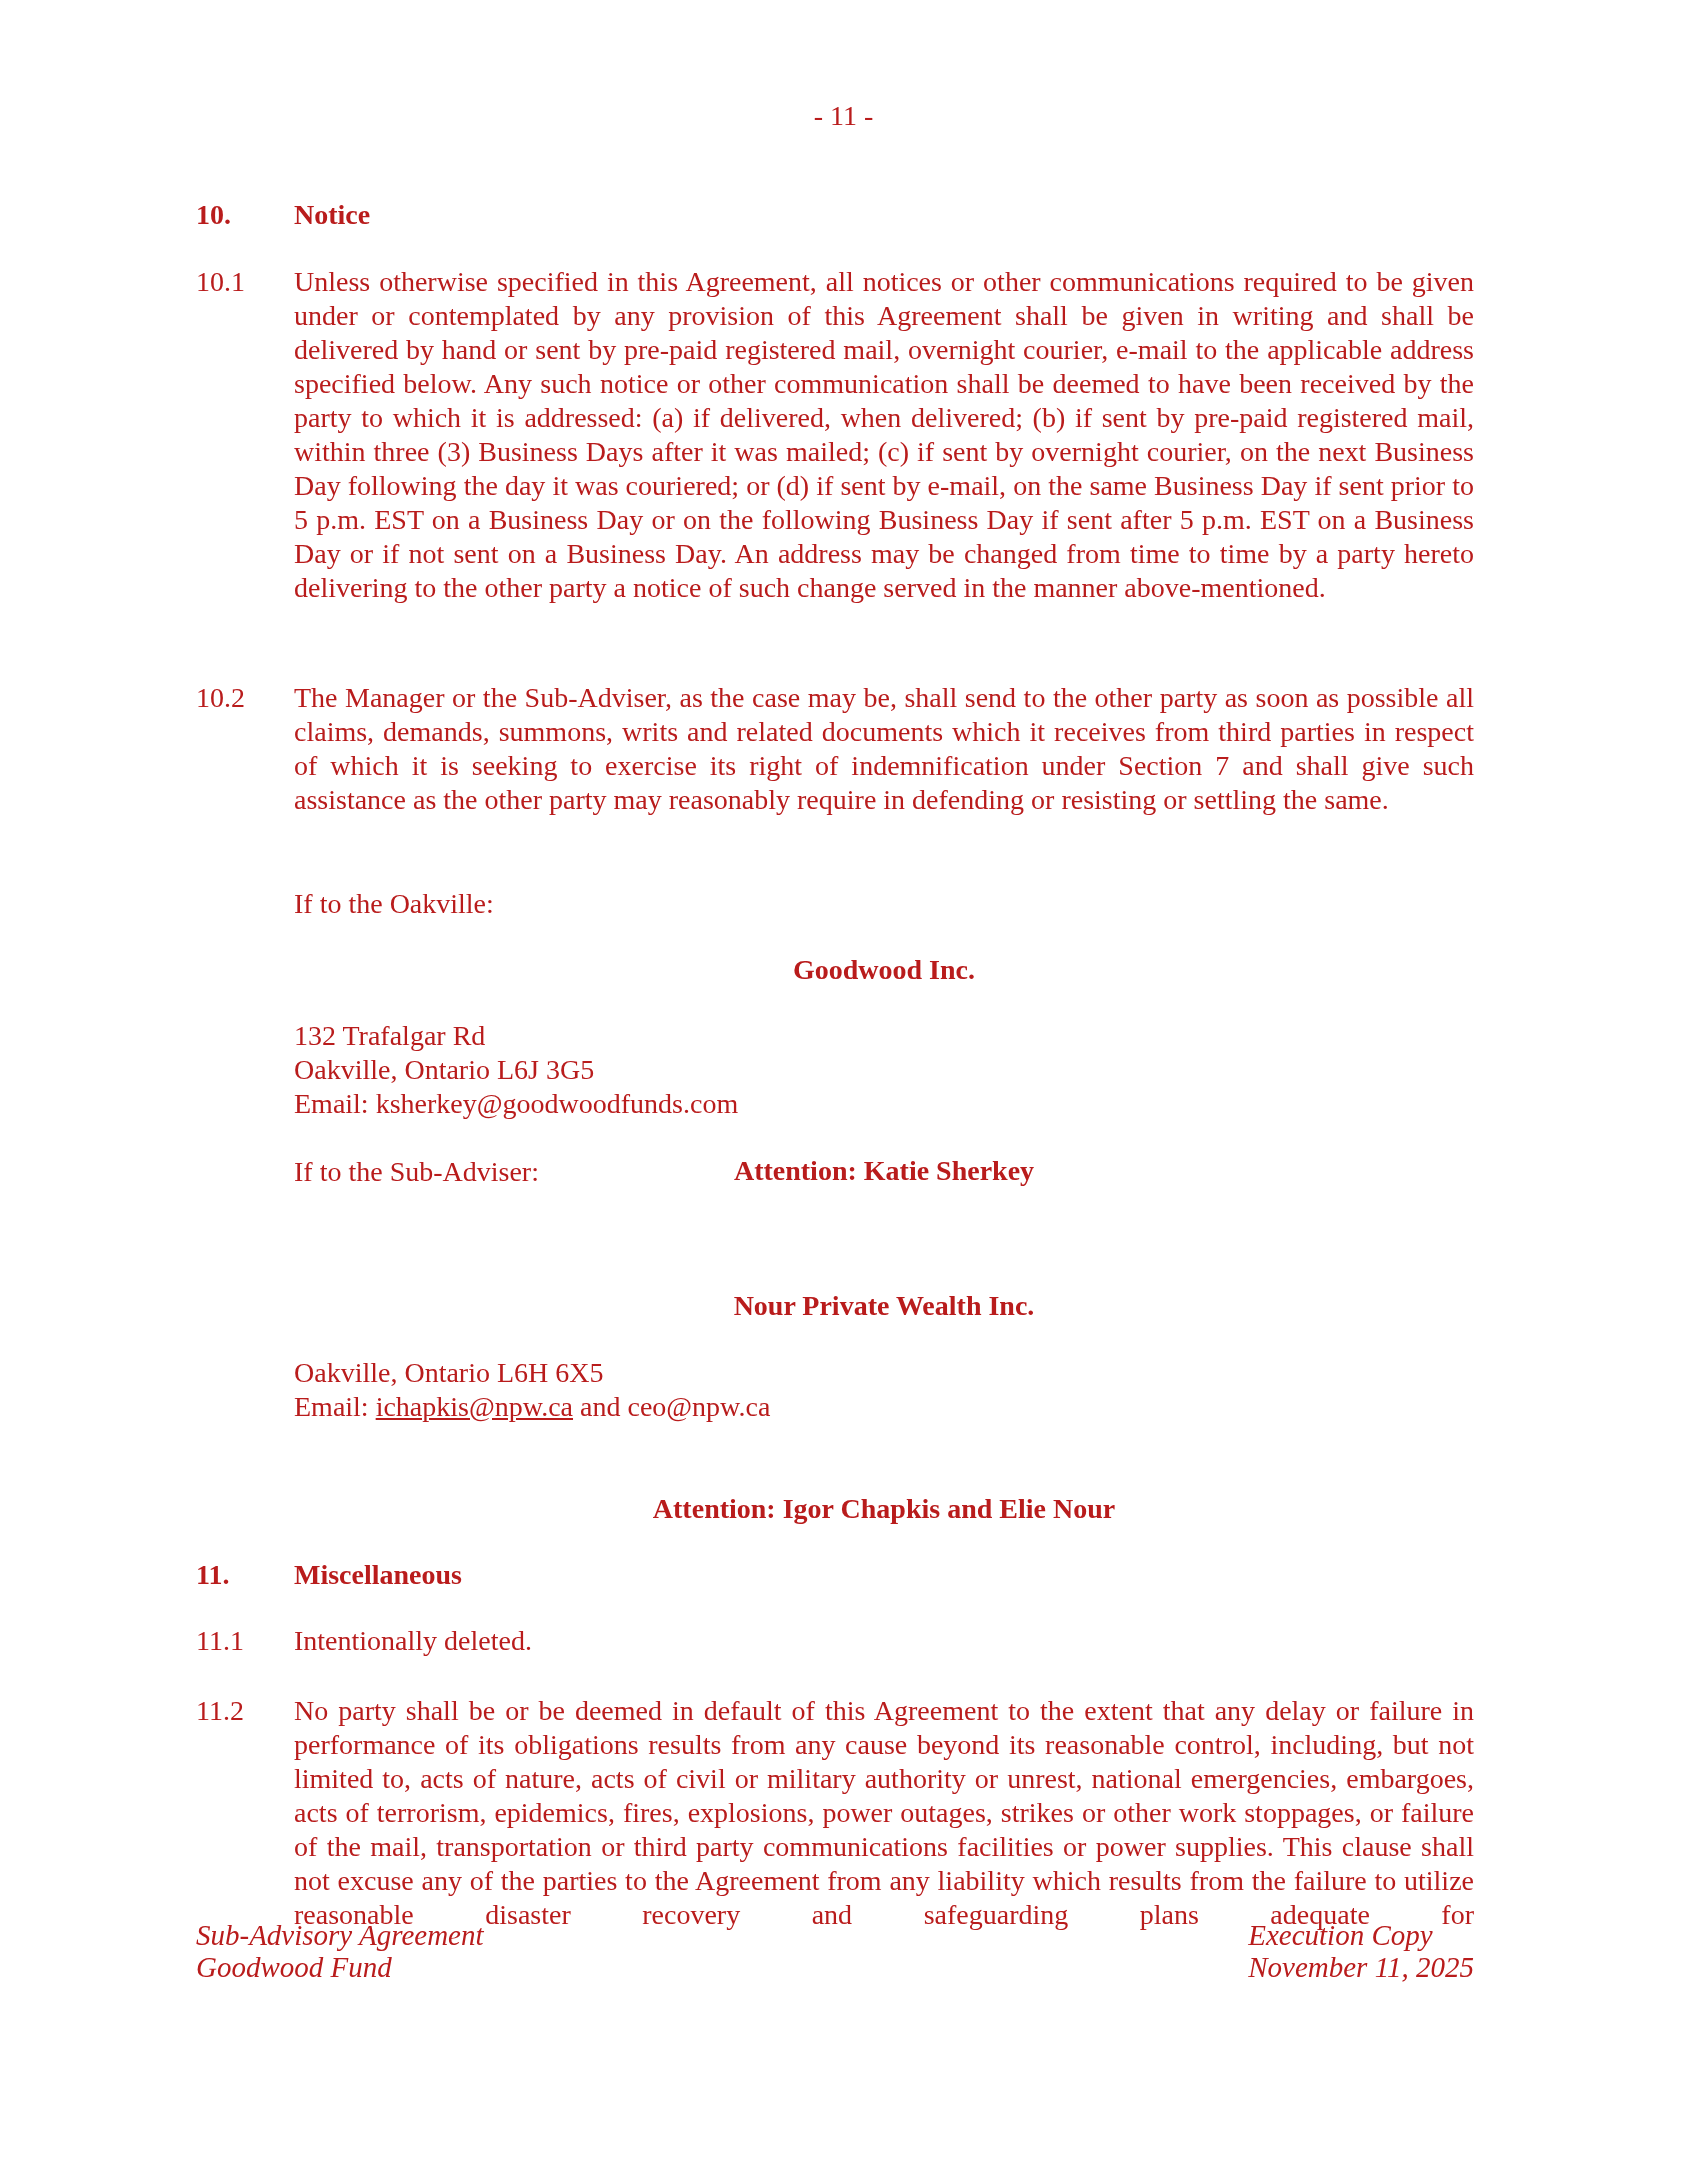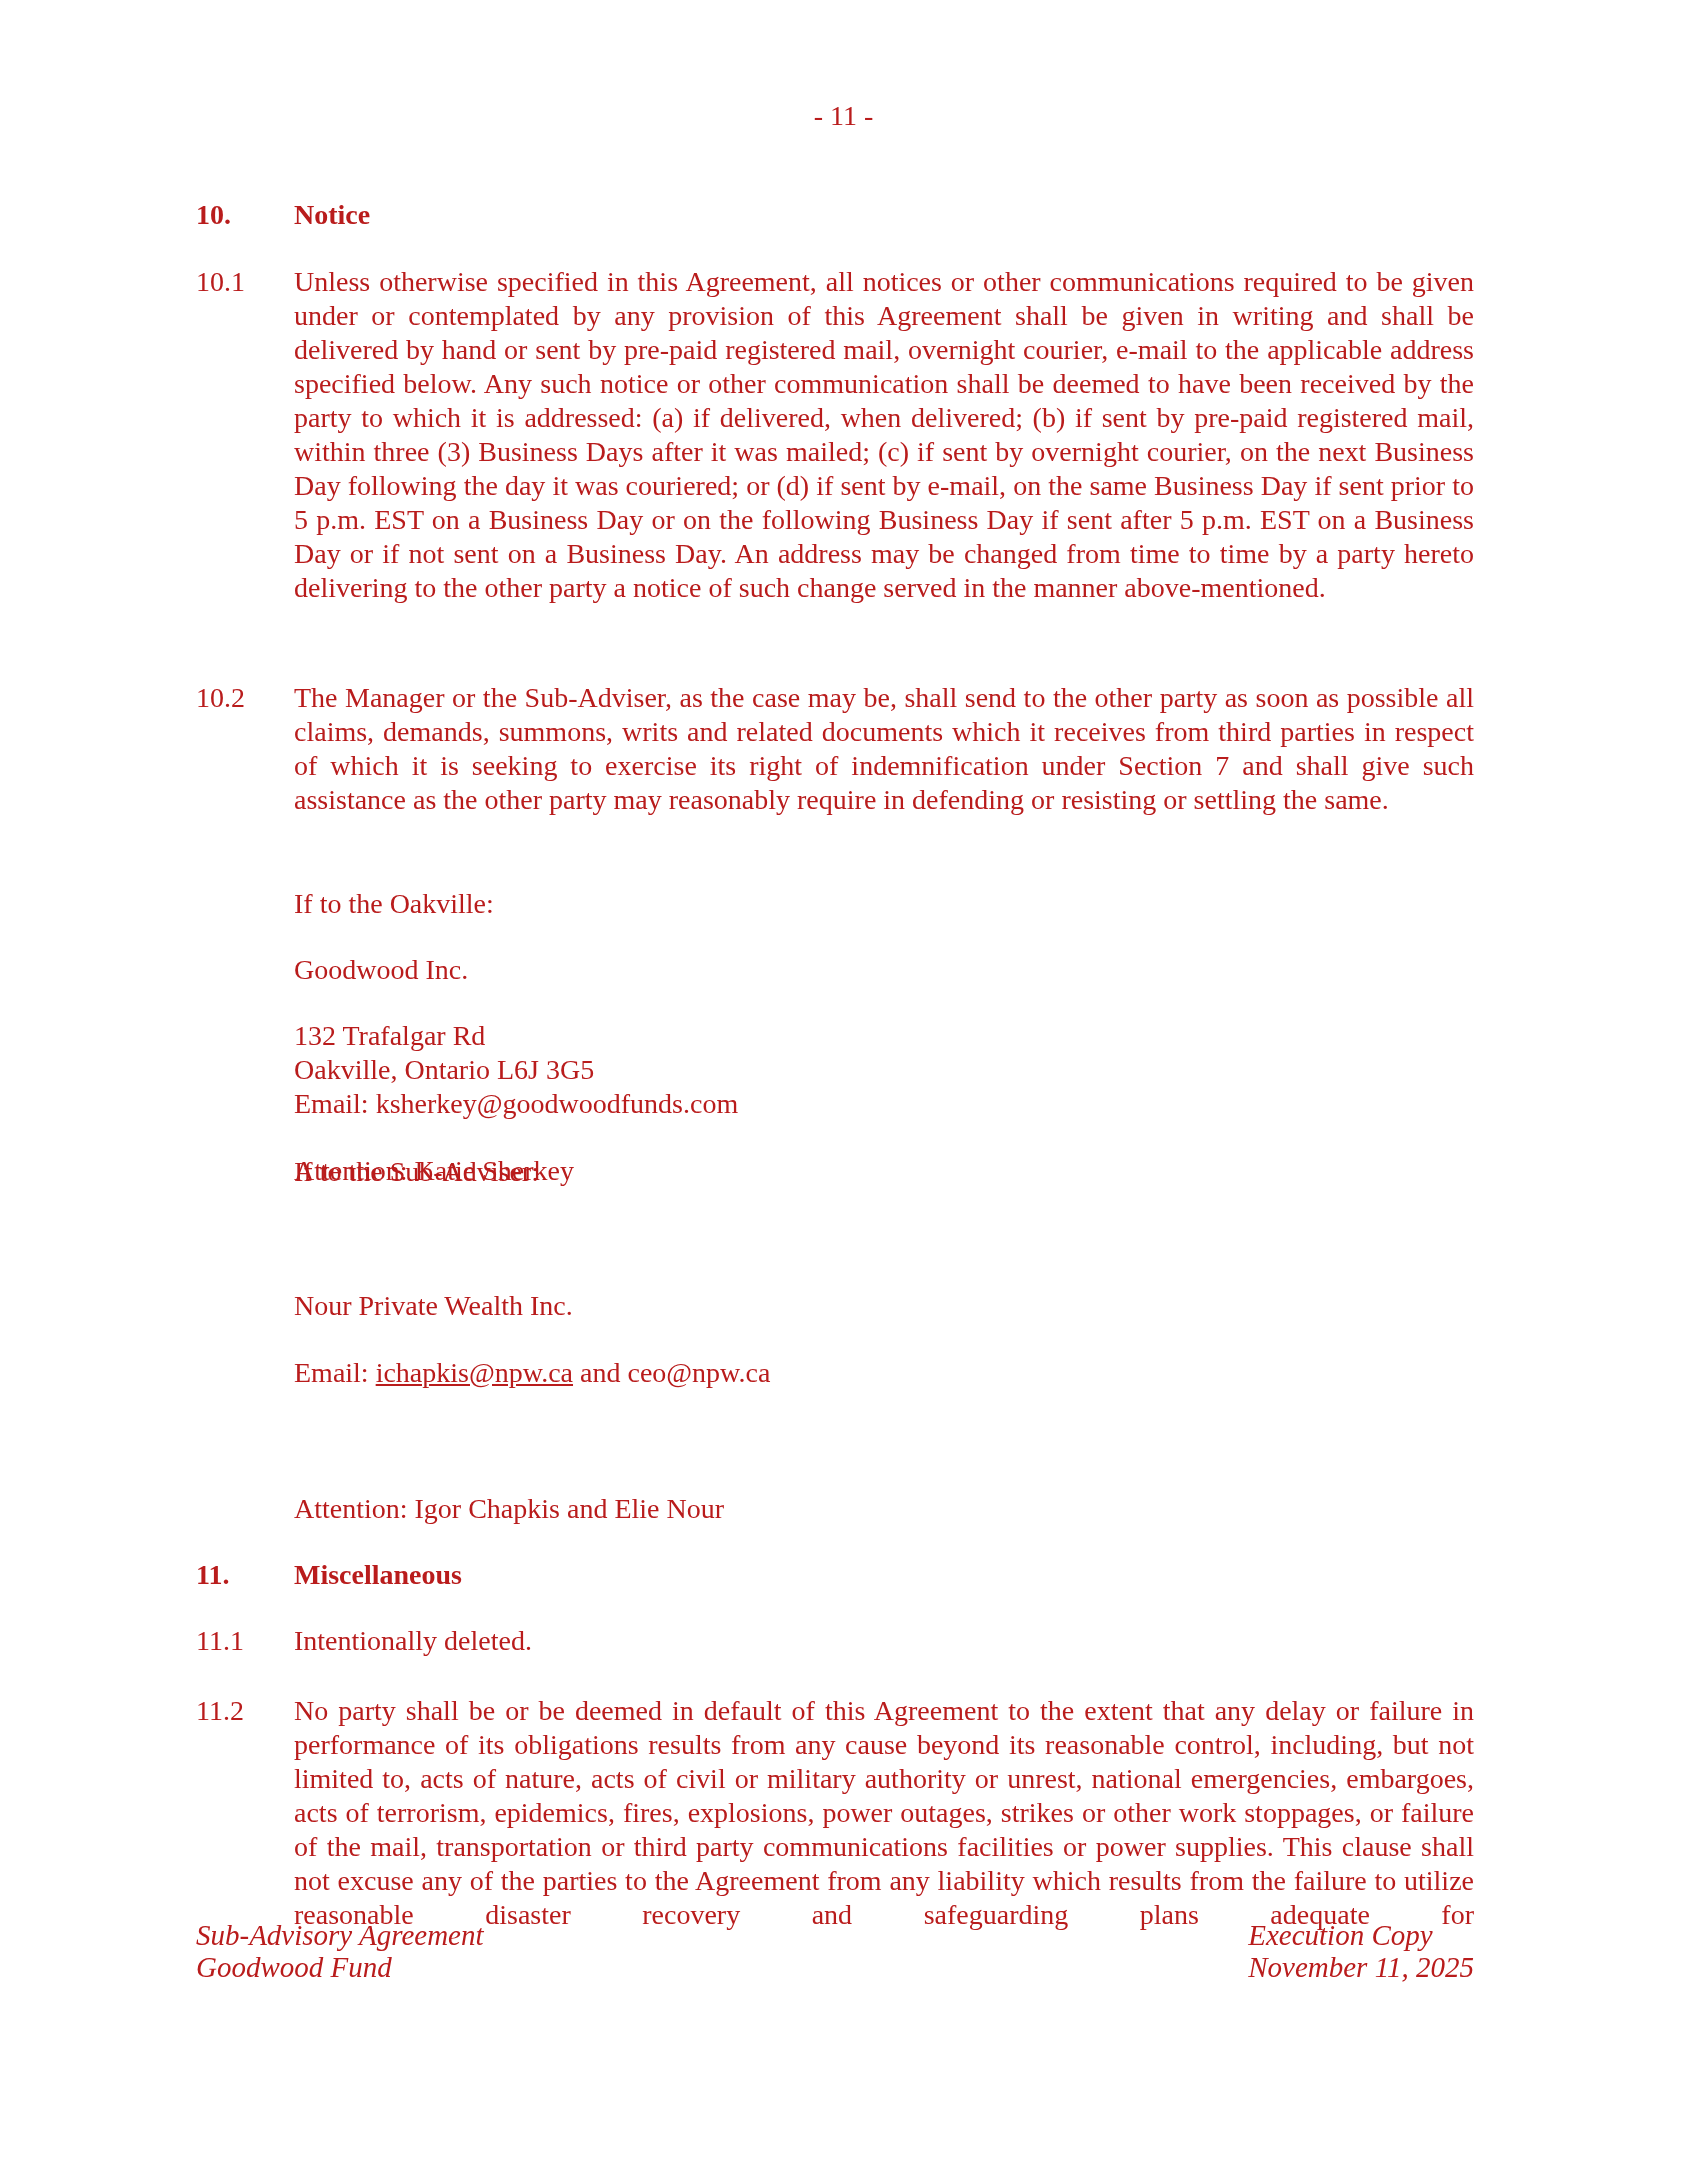--- a/index.html
+++ b/index.html
@@ -9,21 +9,21 @@
     background: #ffffff; color: #b91c1c;
     font-family: "Liberation Serif", "DejaVu Serif", serif;
     font-size: 28px; line-height: 34px;
   }
   .page-number { position: absolute; top: 99px; left: 0; width: 1687px; text-align: center; }
   .block { position: absolute; left: 196px; width: 1278px; }
   .num { position: absolute; left: 0; top: 0; width: 98px; }
   .body { margin-left: 98px; text-align: justify; text-align-last: left; }
   .heading .body, .heading .num { font-weight: bold; }
   .indent { position: absolute; left: 294px; width: 1180px; }
-  .bold { font-weight: normal; }
+  .bold { font-weight: bold; text-align: center; }
   .u { text-decoration: underline; }
   .footer { position: absolute; top: 1919px; font-style: italic; font-size: 29px; line-height: 32px; }
   .footer.left { left: 196px; }
   .footer.right { right: 213px; text-align: left; }
 </style>
 </head>
 <body>
 
 <div class="page">
 
@@ -49,20 +49,21 @@
   <div class="indent" style="top:1019px;">
     <div>132 Trafalgar Rd</div>
     <div>Oakville, Ontario  L6J 3G5</div>
     <div><span>Email: </span><span>ksherkey@goodwoodfunds.com</span></div>
   </div>
   <div class="indent bold" style="top:1154px;">Attention: Katie Sherkey</div>
 
   <div class="indent" style="top:1155px;">If to the Sub-Adviser:</div>
   <div class="indent bold" style="top:1289px;">Nour Private Wealth Inc.</div>
   <div class="indent" style="top:1356px;">
+    <div>Oakville, Ontario  L6H 6X5</div>
     <div><span>Email: </span><span class="u">ichapkis@npw.ca</span><span> and </span><span>ceo@npw.ca</span></div>
   </div>
   <div class="indent bold" style="top:1492px;">Attention: Igor Chapkis and Elie Nour</div>
 
   <div class="block heading" style="top:1558px;">
     <span class="num">11.</span>
     <div class="body">Miscellaneous</div>
   </div>
 
   <div class="block" style="top:1624px;">

